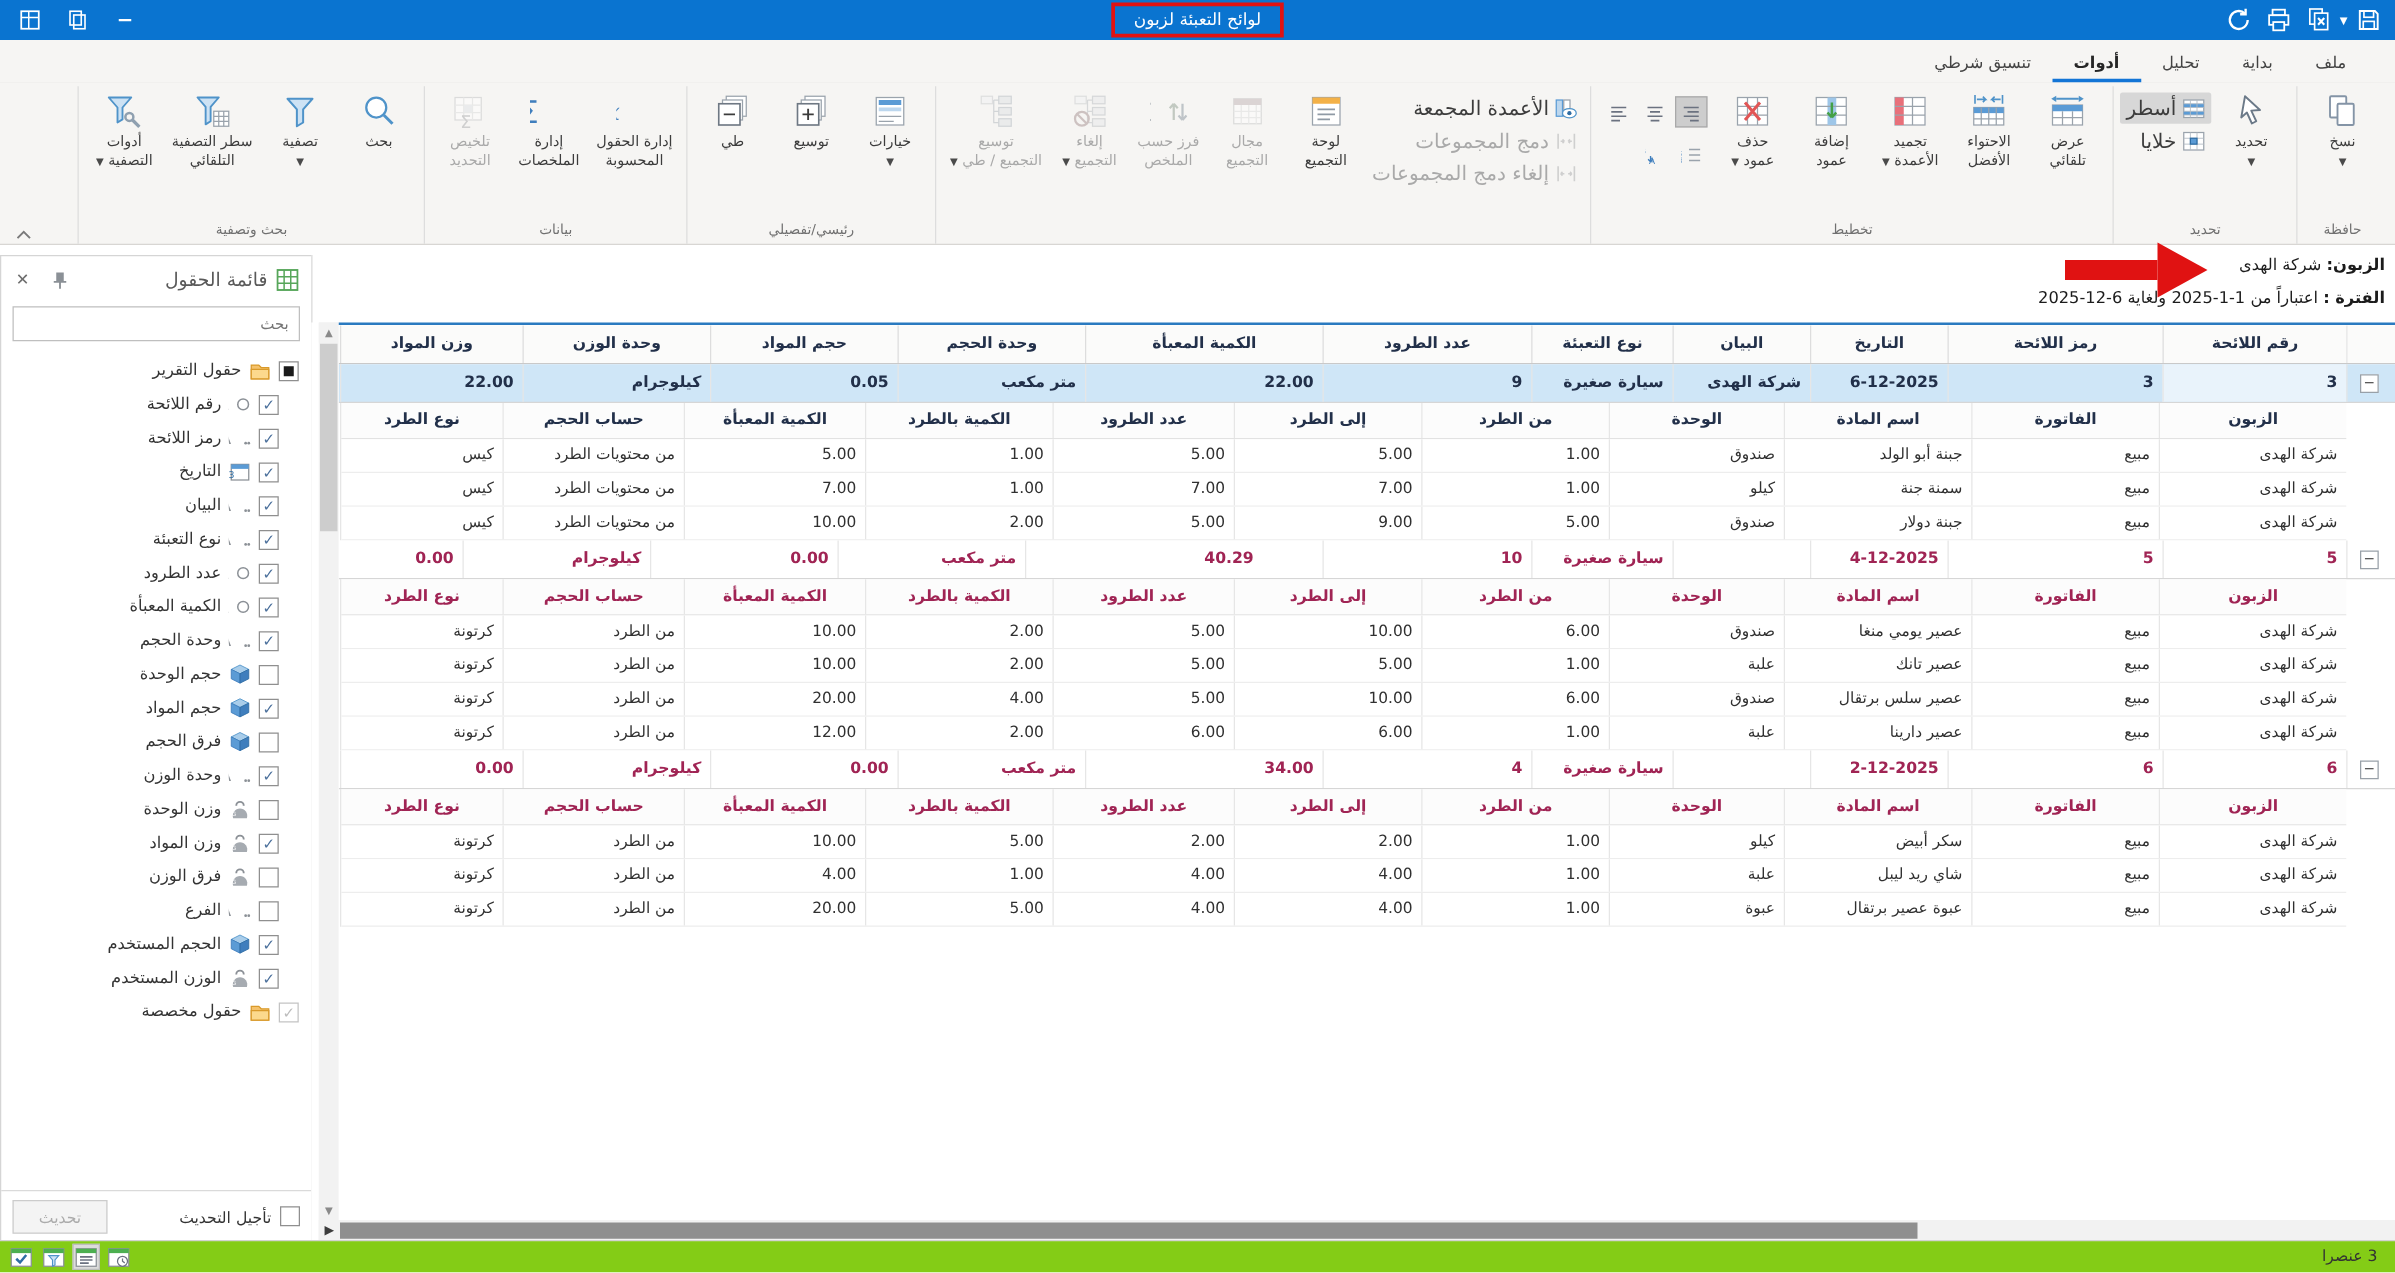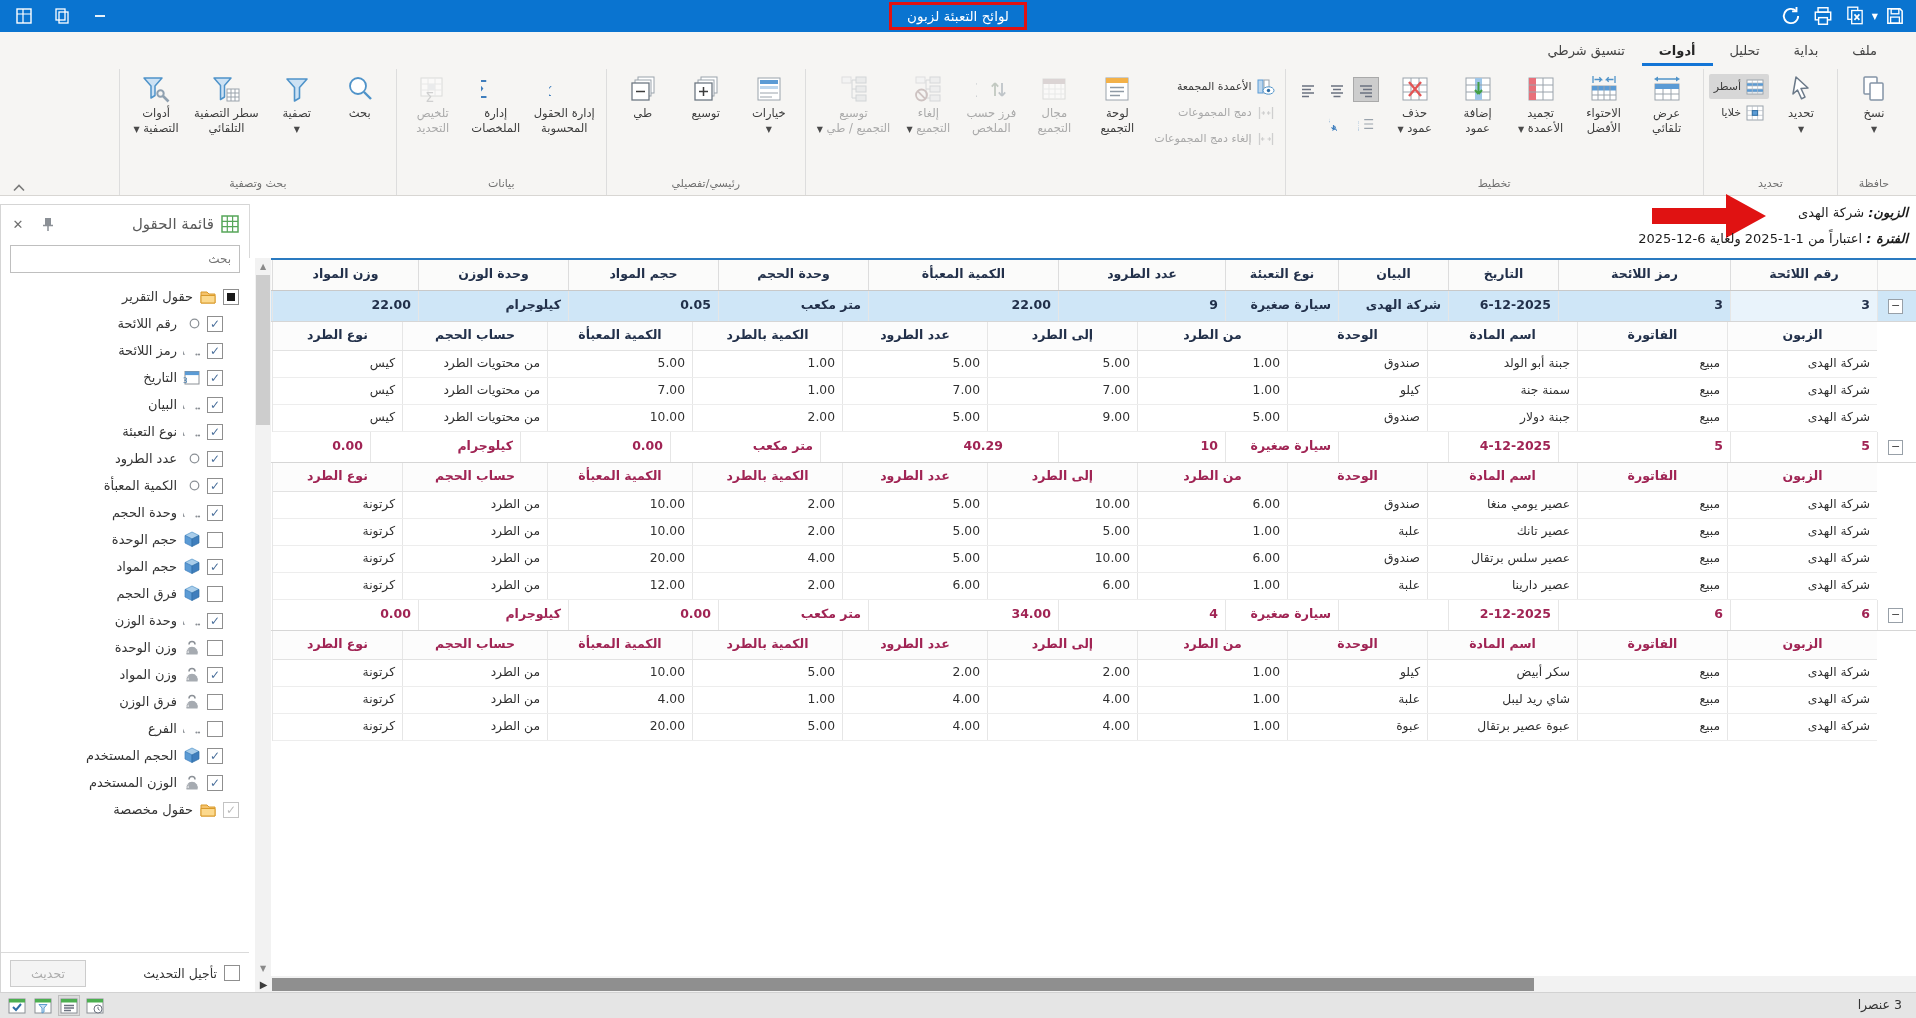--- a/index.html
+++ b/index.html
@@ -29,42 +29,42 @@
   .rbtns{flex:1;display:flex;align-items:flex-start;gap:1px;}
   .bigbtn{display:flex;flex-direction:column;align-items:center;padding:5px 6px 1px;min-width:50px;border-radius:3px;}
   .bicon{width:30px;height:30px;margin-bottom:2px;}
   .bicon svg{width:30px;height:30px;}
   .blabel{font-size:11.5px;line-height:15px;color:#3c3c3c;text-align:center;white-space:nowrap;}
   .arr{font-size:8px;color:#4a4a4a;line-height:10px;}
   .dis .blabel,.dis.smallbtn{color:#a9a9a9;}
   .dis .bicon,.dis .sicon{opacity:.45;filter:grayscale(.8);}
   .stack{display:flex;flex-direction:column;gap:1px;padding-top:5px;}
   .smallbtn{display:flex;align-items:center;gap:5px;height:25px;padding:0 5px;border-radius:2px;
-    font-size:11px;color:#3c3c3c;white-space:nowrap;}
+    font-size:16px;color:#3c3c3c;white-space:nowrap;}
   .smallbtn.sel{background:#d7d7d7;}
   .sicon{width:18px;height:18px;flex:none;}
   .sicon svg{width:18px;height:18px;}
   .alignstack{display:flex;flex-direction:column;gap:9px;padding-top:8px;margin:0 4px;}
   .alignrow{display:flex;gap:3px;}
   .alsq{width:24px;height:23px;border:1px solid transparent;display:flex;align-items:center;justify-content:center;}
   .alsq.sel{background:#cdcdcd;border-color:#a9a9a9;}
   .alsq svg{width:16px;height:16px;}
   .rcaption{height:18px;font-size:11px;color:#707070;text-align:center;white-space:nowrap;padding:0 6px;}
   .chev{position:absolute;left:12px;top:178px;width:14px;height:10px;}
 
   
   .redarrow{position:absolute;left:1652px;top:194px;width:114px;height:44px;}
   .redarrow .shaft{position:absolute;left:0;top:14px;width:74px;height:16px;background:#e01212;}
   .redarrow .head{position:absolute;left:74px;top:0;width:0;height:0;
     border-top:22px solid transparent;border-bottom:22px solid transparent;border-left:40px solid #e01212;}
 
   
   .rephead{position:absolute;top:200px;right:8px;text-align:right;}
   .rephead div{font-size:13px;color:#1c1c1c;line-height:26px;}
-  .rephead b{font-weight:700;font-style:italic;}
+  .rephead b{font-weight:700;}
 
   
   .fieldlist{position:absolute;top:204px;left:0;width:249px;bottom:25px;background:#fff;
     border-top:1px solid #d5d5d5;border-left:1px solid #d5d5d5;box-sizing:border-box;display:flex;flex-direction:column;}
   .flsep{position:absolute;top:204px;left:249px;bottom:25px;width:1px;background:#d9d9d9;}
   .flhead{position:relative;height:38px;display:flex;align-items:center;padding-right:10px;gap:7px;}
   .fltitle{font-size:15px;color:#595959;}
   .flicon{width:18px;height:18px;}
   .flctrl{position:absolute;left:10px;top:0;height:38px;display:flex;gap:16px;align-items:center;direction:ltr;}
   .flctrl span{color:#6f6f6f;font-size:13px;width:14px;height:14px;display:flex;align-items:center;justify-content:center;}
@@ -113,21 +113,21 @@
     color:#22304a;border-bottom:1px solid #e2e2e2;}
   .dhdr.acc{color:#a02454;}
   .dhdr .gcell{text-align:center;}
   .drow{height:26px;line-height:24px;font-size:12.3px;color:#303030;border-bottom:1px solid #ededed;background:#fff;}
   .hscroll{position:absolute;left:6px;right:0;bottom:0;height:17px;background:#f2f2f2;display:flex;direction:ltr;}
   .hs-btn{width:17px;height:17px;display:flex;align-items:center;justify-content:center;color:#3c3c3c;font-size:10px;}
   .hs-thumb{height:13px;margin-top:2px;background:#8f8f8f;width:76%;}
   .corner{position:absolute;left:6px;bottom:0;width:16px;height:17px;background:#e9e9e9;}
 
   
-  .statusbar{position:absolute;left:0;right:0;bottom:0;height:25px;background:#e5e5e5;
+  .statusbar{position:absolute;left:0;right:0;bottom:0;height:25px;background:#84cc16;
     border-top:1px solid #d2d2d2;}
   .sico{position:absolute;top:2px;width:22px;height:21px;display:flex;align-items:center;justify-content:center;}
   .sico svg{width:20px;height:20px;}
   .sico.pressed{background:#dcdcdc;border:1px solid #bdbdbd;box-sizing:border-box;}
   .countlbl{position:absolute;right:14px;top:4px;font-size:12.5px;color:#333;}
 </style>
 </head>
 <body>
 
 <div id="app">

